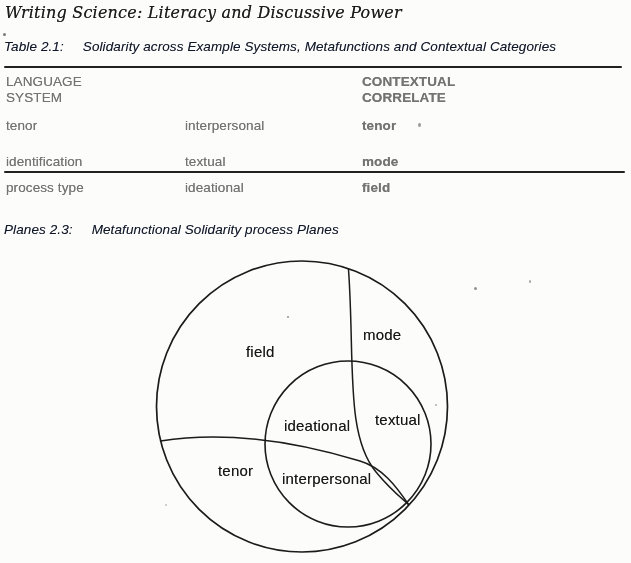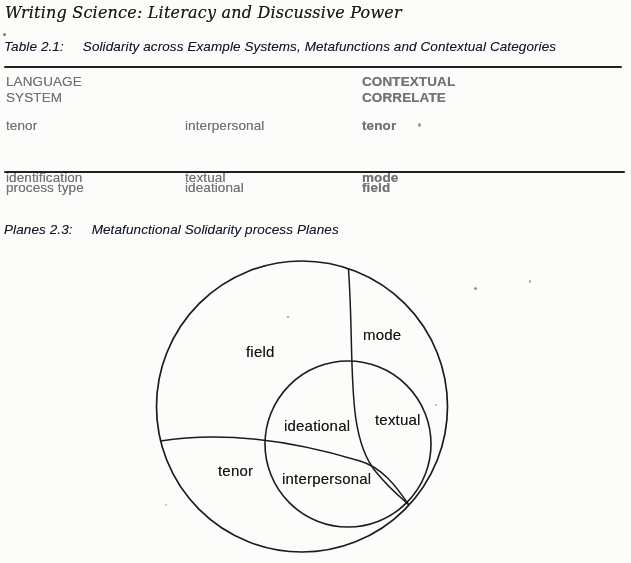--- a/index.html
+++ b/index.html
@@ -40,21 +40,21 @@
   .rule-bottom{left:4px;top:171px;width:621px;height:2.4px;}
 
   
   .th,.td{
     position:absolute;font-size:13.5px;line-height:16px;
     color:#737373;letter-spacing:.1px;white-space:nowrap;
     text-shadow:0 0 .4px rgba(30,30,30,.45);
   }
   .th{top:74px;}
   .c1{left:6px;} .c2{left:185px;} .c3{left:362px;font-weight:bold;}
-  .row0{top:118px;} .row1{top:136px;margin-top:44px;} .row2{top:170px;}
+  .row0{top:118px;} .row1{top:136px;margin-top:44px;} .row2{top:154px;}
 
   
   .diagram-svg{position:absolute;left:0;top:0;width:631px;height:563px;}
   .dlabel{
     position:absolute;font-size:15px;color:#161614;
     letter-spacing:.2px;white-space:nowrap;
     text-shadow:0 0 .5px rgba(22,22,22,.55);
   }
   .lbl-field{left:246px;top:343px;}
   .lbl-mode{left:363px;top:326px;}

